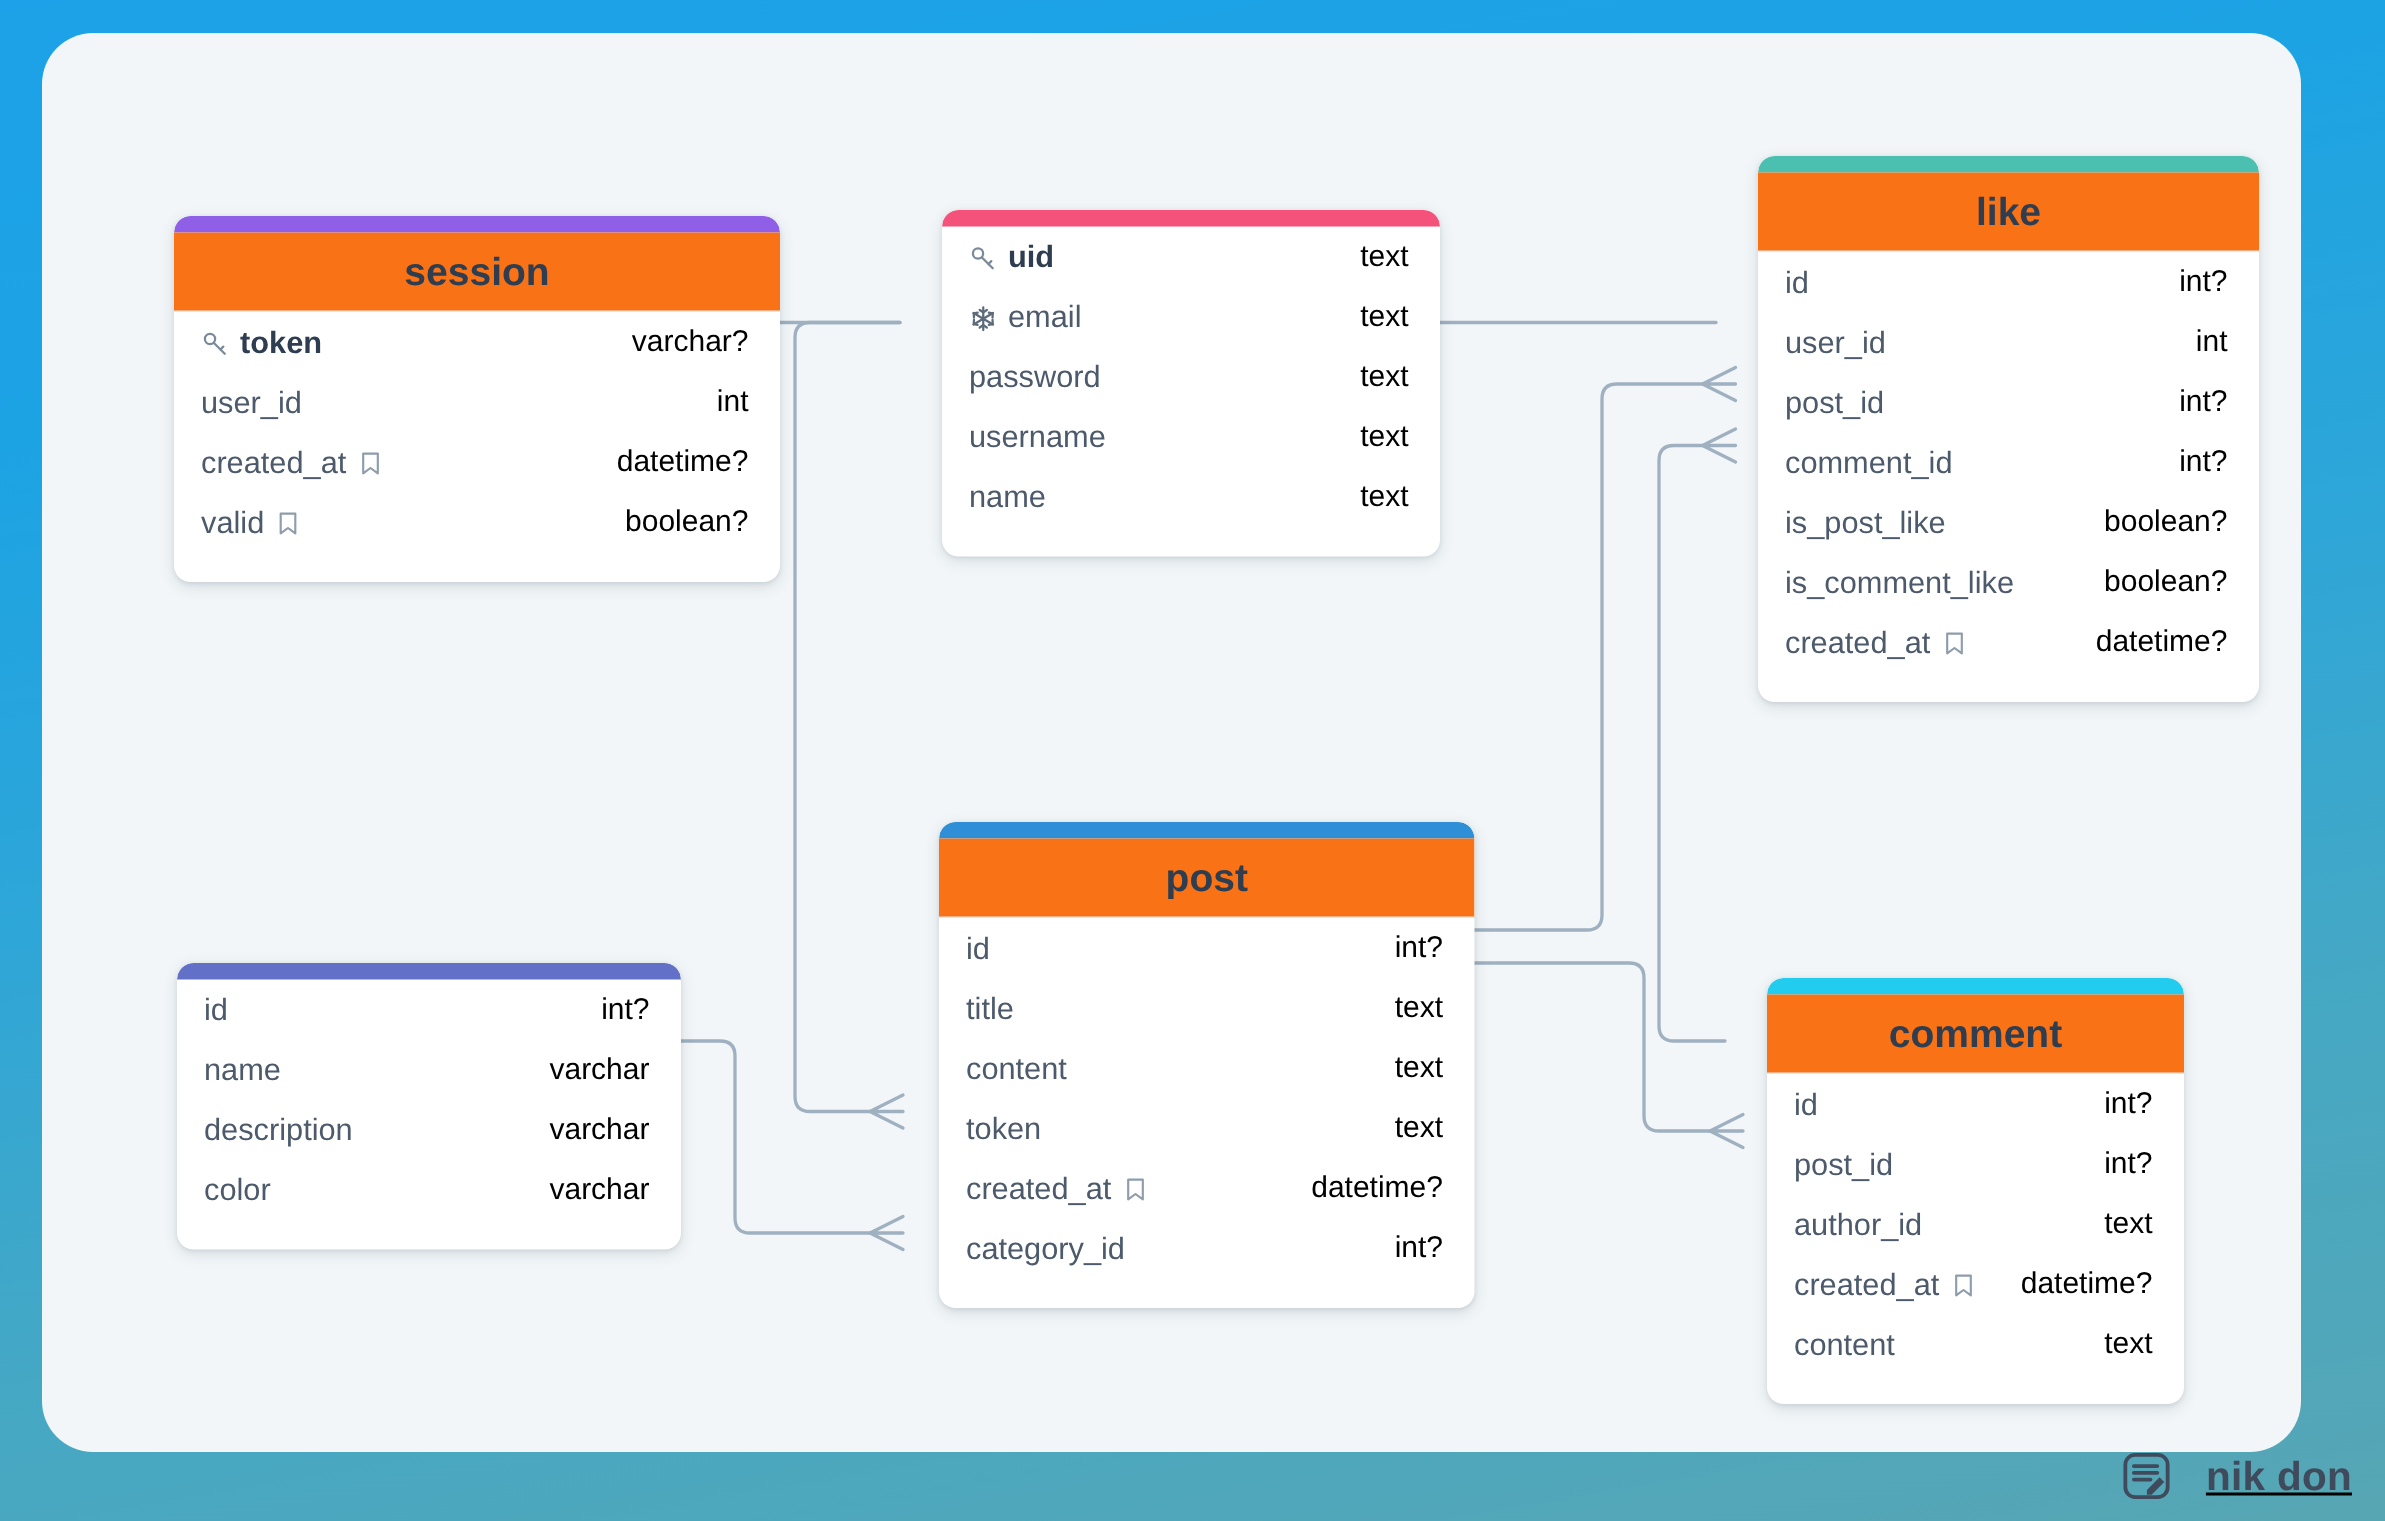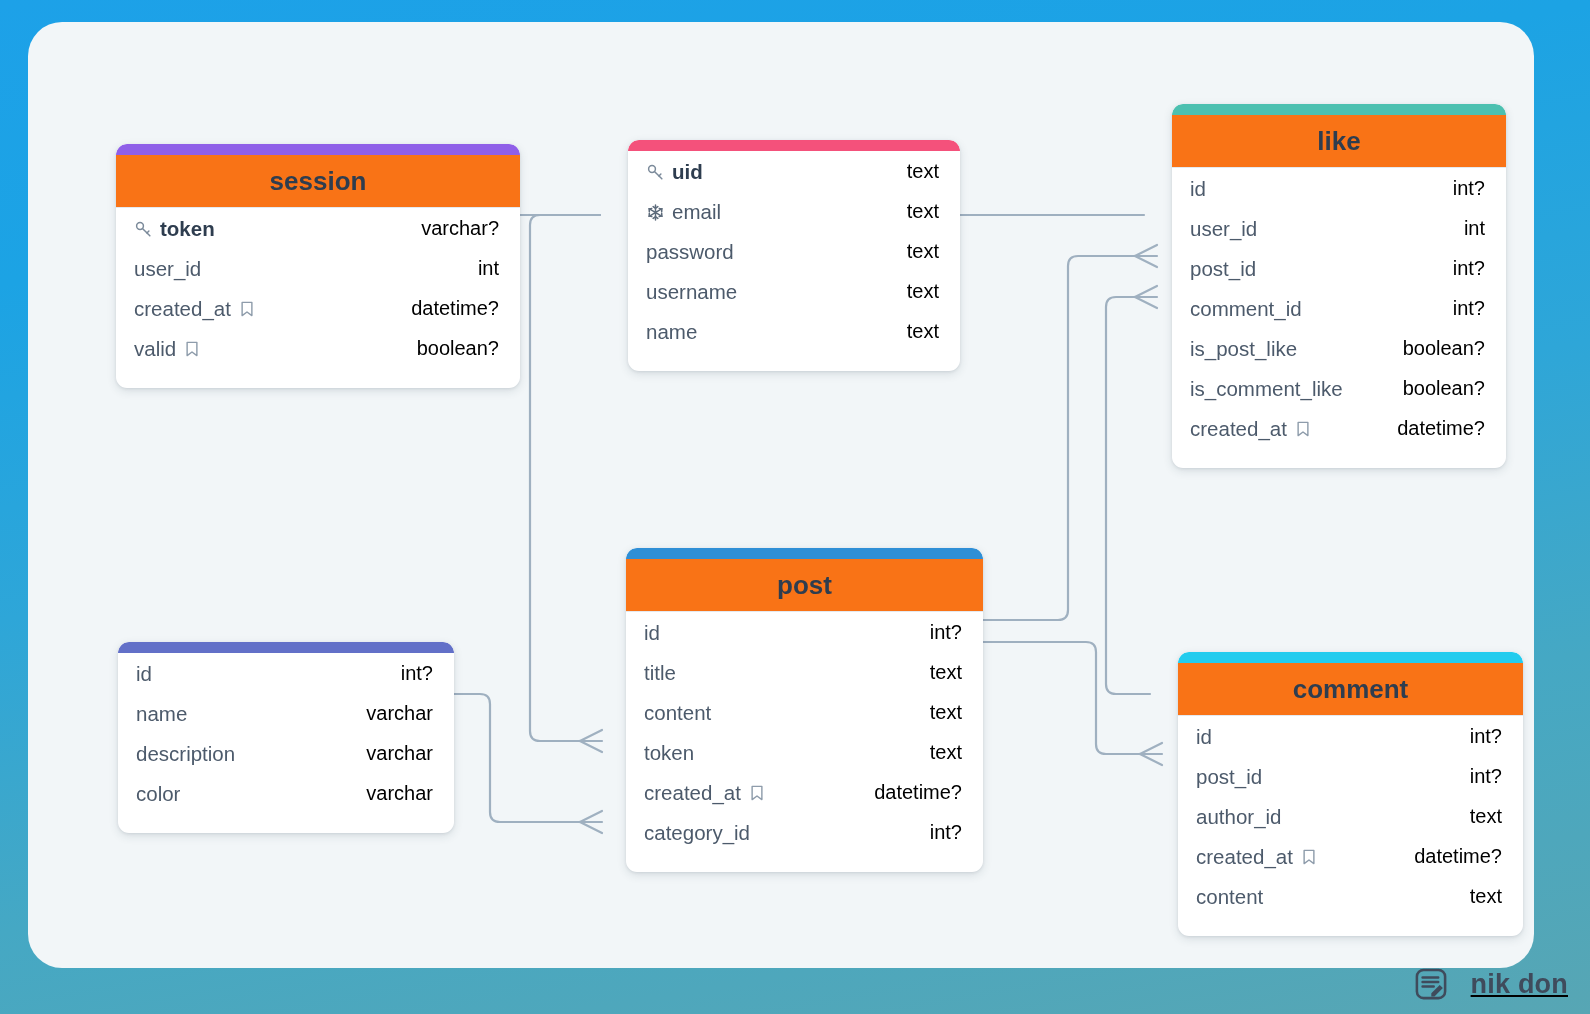--- a/index.html
+++ b/index.html
@@ -360,21 +360,21 @@
               <span class="ctype">varchar</span>
             </div>
             <div class="row">
               <span class="cname">
                 <span>color</span>
               </span>
               <span class="ctype">varchar</span>
             </div>
           </div>
         </div>
-        <div class="tbl" style="left: 1150px; top: 630px; width: 345px;">
+        <div class="tbl" style="left: 1150px; top: 630px; width: 278px;">
           <div class="accent" style="background: rgb(34, 204, 238);"></div>
           <div class="tname">comment</div>
           <div class="cols">
             <div class="row">
               <span class="cname">
                 <span>id</span>
               </span>
               <span class="ctype">int?</span>
             </div>
             <div class="row">

